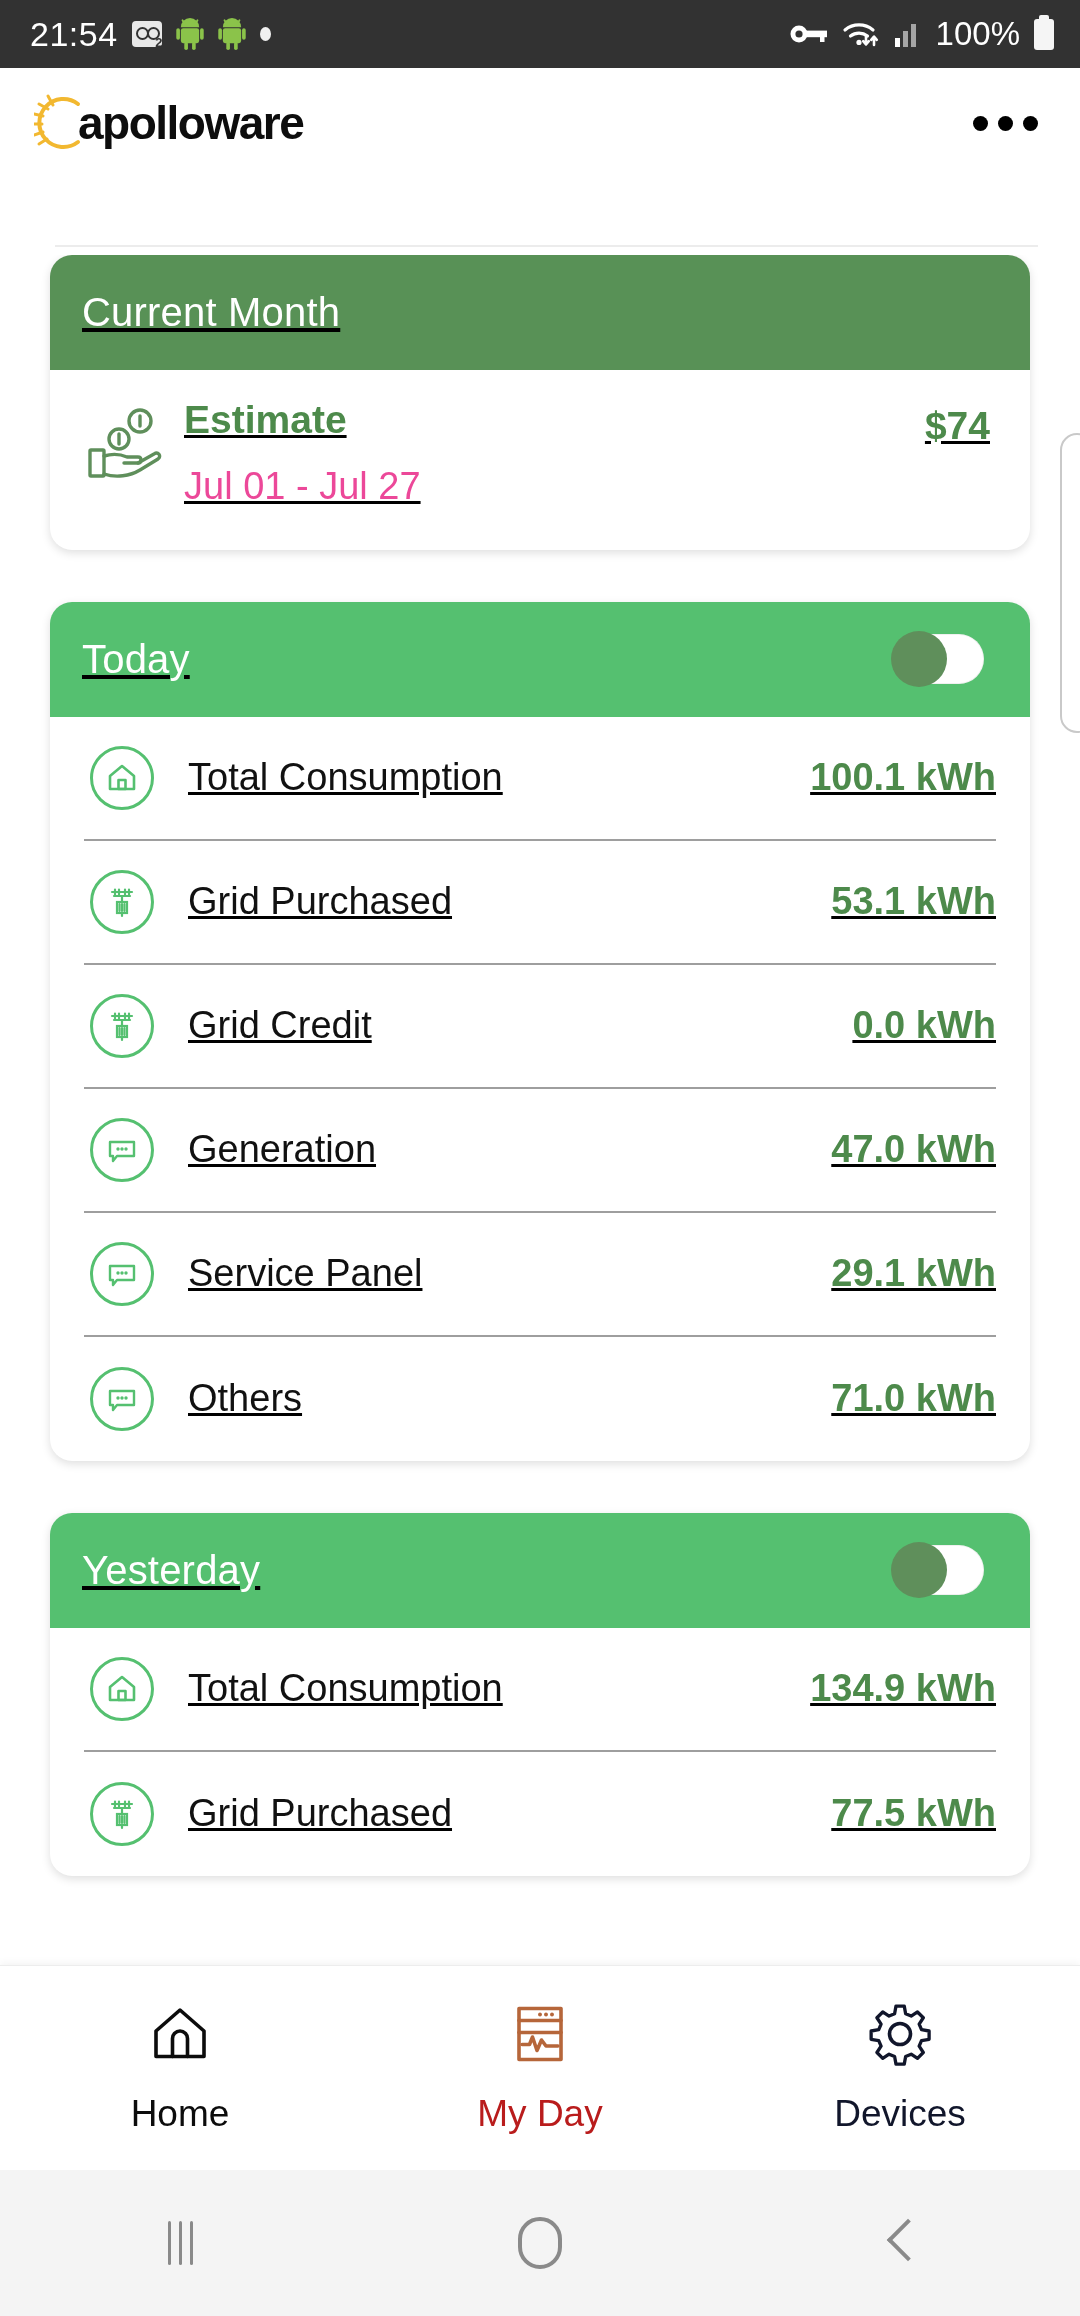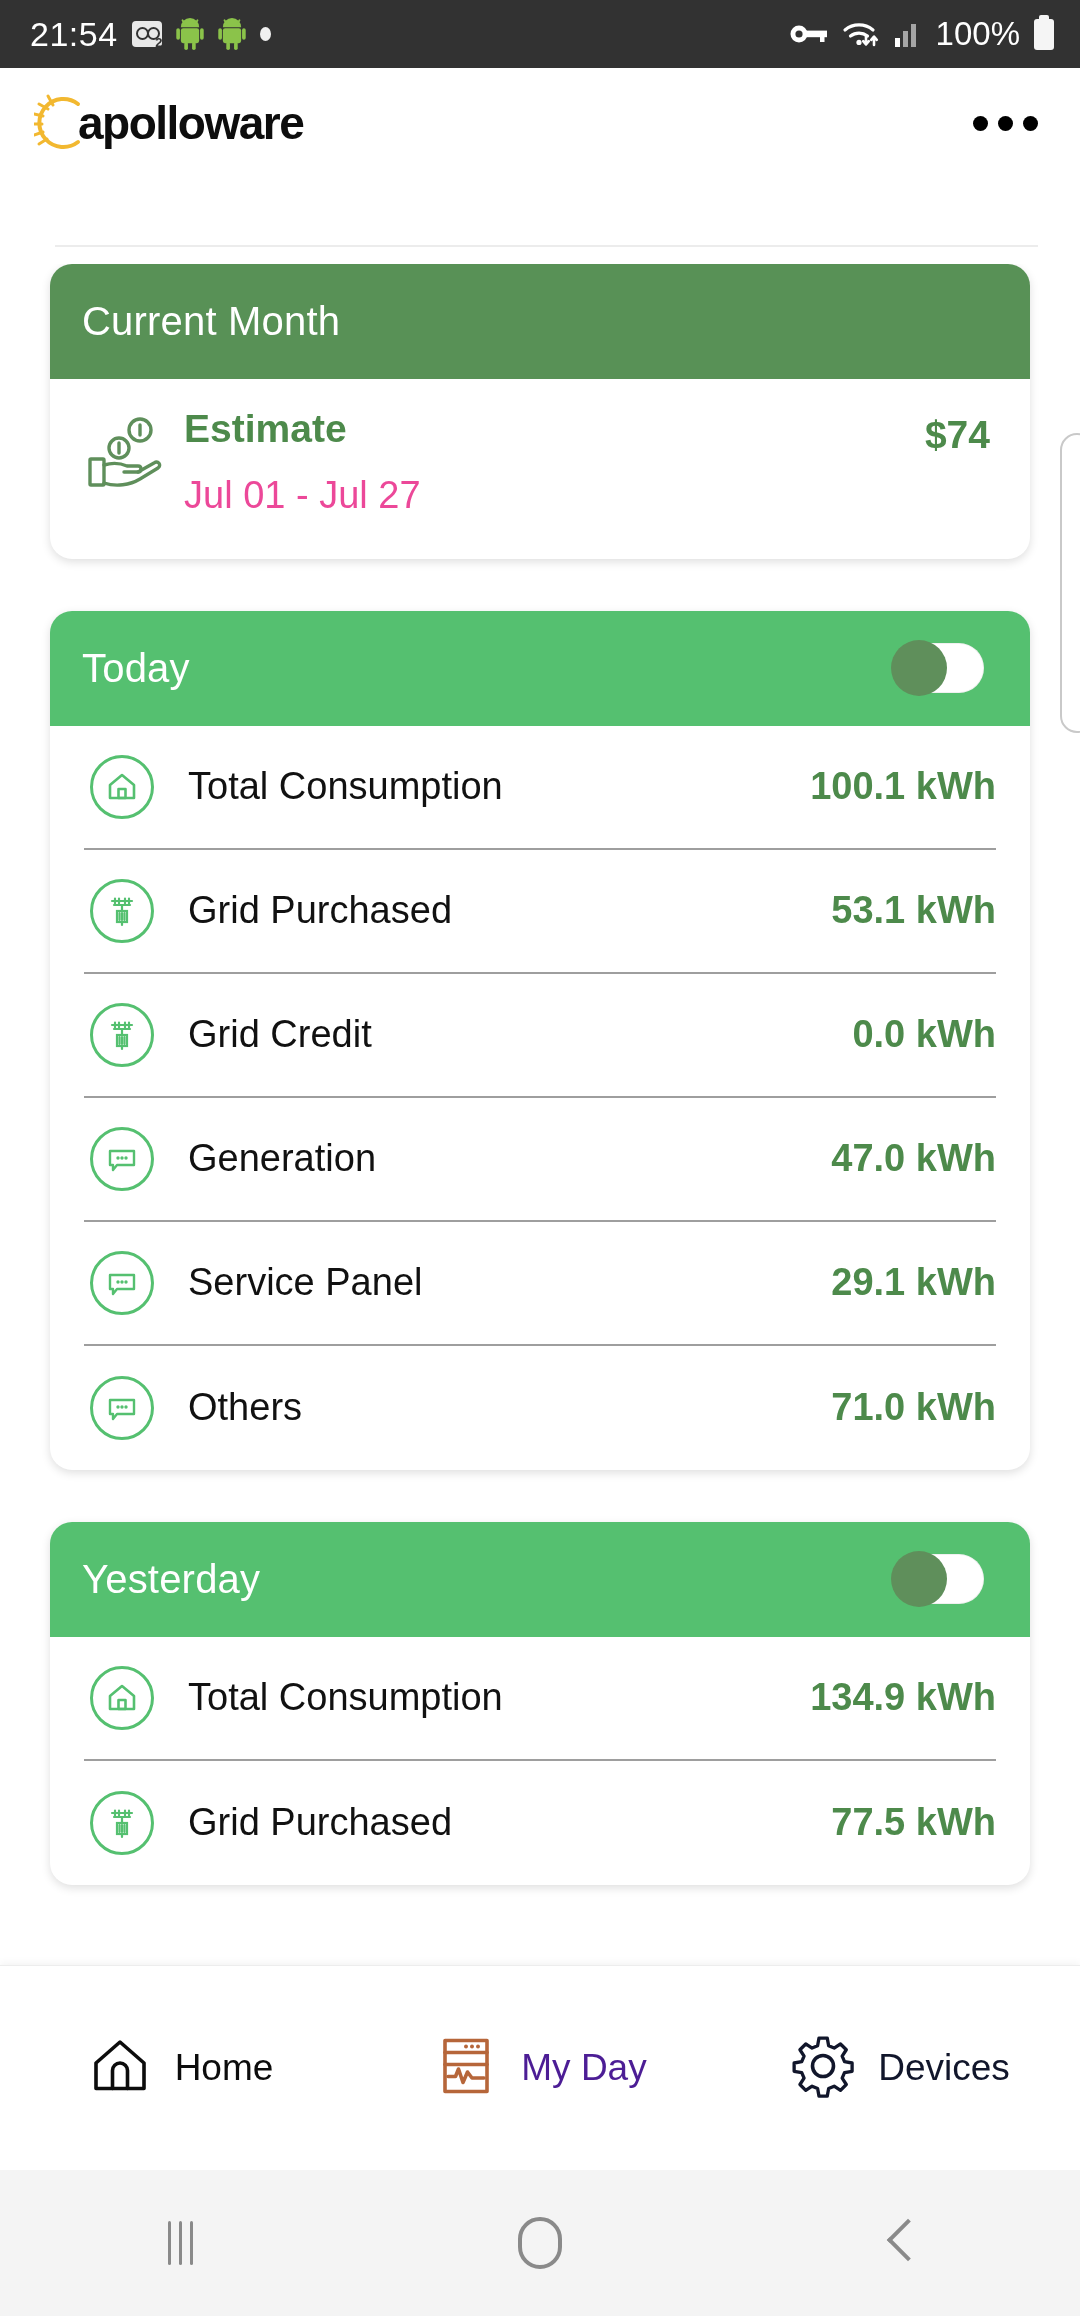--- a/index.html
+++ b/index.html
@@ -67,21 +67,21 @@
     padding: 12px 4px; cursor: pointer;
   }
   .overflow-btn i { width: 15px; height: 15px; border-radius: 50%; background: #000; display:block; }
 
   .header-divider {
     position: absolute; top: 245px; left: 55px;
     width: 983px; height: 2px; background: #ececec;
   }
 
   
-  .content { position: absolute; top: 264px; left: 0; width: 1080px; height: 1710px; overflow: hidden; }
+  .content { position: absolute; top: 255px; left: 0; width: 1080px; height: 1710px; overflow: hidden; text-decoration: underline; }
 
   .card {
     margin: 0 50px 0 50px;
     border-radius: 22px;
     background: #ffffff;
     box-shadow: 0 3px 10px rgba(0,0,0,0.13);
     overflow: hidden;
   }
 
   .card-head {
@@ -143,27 +143,27 @@
 
   
   .bottom-nav {
     position: absolute; left: 0; bottom: 146px;
     width: 1080px; height: 205px;
     background: #ffffff; border-top: 1px solid #ededed;
     display: flex; align-items: center;
     box-shadow: 0 -2px 8px rgba(0,0,0,0.05);
   }
   .nav-item {
-    flex: 1; display: flex; flex-direction: row;
+    flex: 1; display: flex; flex-direction: column;
     align-items: center; justify-content: center; gap: 22px;
     cursor: pointer; height: 100%;
   }
   .nav-label { font-size: 37px; }
   .nav-home  .nav-label { color: #0c0c0c; }
-  .nav-myday .nav-label { color: #4c1d95; }
+  .nav-myday .nav-label { color: #b91c1c; }
   .nav-dev   .nav-label { color: #11162b; }
 
   
   .sys-nav {
     position: absolute; left: 0; bottom: 0;
     width: 1080px; height: 146px;
     background: #f4f4f4; display: flex; align-items: center;
   }
   .sys-btn { flex: 1; display: flex; align-items: center; justify-content: center; cursor: pointer; }
   .sys-recents { display: flex; gap: 8px; }

